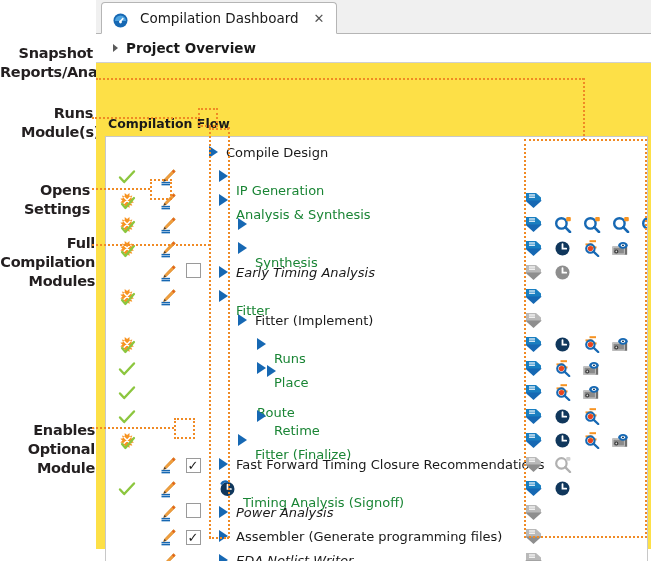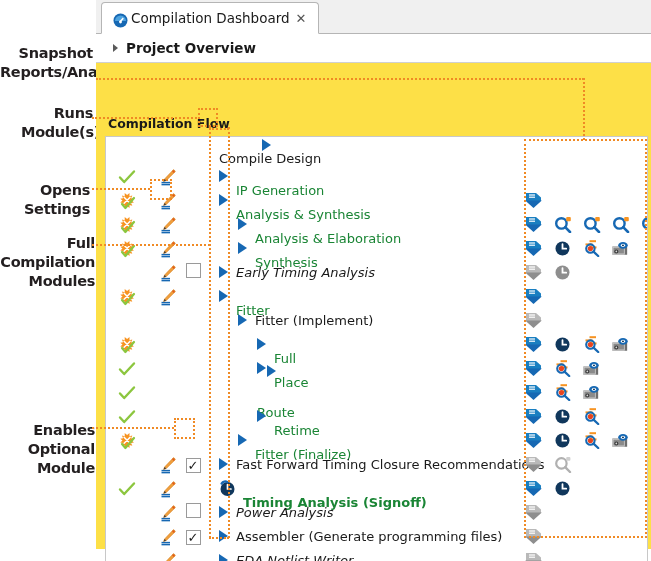--- a/index.html
+++ b/index.html
@@ -39,21 +39,21 @@
     background: #f0f0f0;
     border-bottom: 1px solid #b5b5b5;
   }
   .tab {
     position: absolute; left: 5px; top: 2px; height: 32px;
     padding: 0 12px 0 10px;
     background: #ffffff;
     border: 1px solid #b5b5b5;
     border-bottom: 1px solid #ffffff;
     border-radius: 4px 4px 0 0;
-    display: flex; align-items: center; gap: 2px;
+    display: flex; align-items: center; gap: 11px;
   }
   .tab-title { font-size: 13.5px; color: #1a1a1a; white-space: nowrap; }
   .tab-close { font-size: 13px; color: #555; margin-left: 4px; line-height: 1; }
   .tab-icon { width: 17px; height: 17px; display:block; }
 
   
   .content {
     position: absolute; left: 0; top: 34px; width: 555px; height: 515px;
     background: #fde047;
   }
@@ -179,21 +179,21 @@
         <span class="sh-label">Project Overview</span>
       </div>
 
       <div class="flow-title">Compilation Flow</div>
 
       <div class="tree-panel" id="tree">
           <div class="row" style="top: 3px;">
             <div class="cell-status"></div>
             <div class="cell-edit"></div>
             <div class="cell-chk"></div>
-            <div class="cell-label" style="left: 113px; flex-direction: column;">
+            <div class="cell-label" style="left: 103px;">
               <span class="tri"></span>
               <span class="rowlabel">Compile Design</span>
             </div>
             <div class="cell-icons"></div>
           </div>
           <div class="row" style="top: 27px;">
             <div class="cell-status"><svg class="ic" width="18" height="16" viewBox="0 0 18 16">
                 <path d="M2 8.5 L6.2 13 L16 2.5" fill="none" stroke="#8cc63f" stroke-width="2.4" stroke-linecap="round" stroke-linejoin="round"></path>
               </svg></div>
             <div class="cell-edit"><svg class="ic" width="18" height="18" viewBox="0 0 18 18">
@@ -252,21 +252,20 @@
             <div class="cell-edit"><svg class="ic" width="18" height="18" viewBox="0 0 18 18">
                 <path d="M14.6 1.6 L16.4 3.4 L7.2 12.5 L4.6 13.6 L5.6 11 Z" fill="#f2a03d" stroke="#d4801c" stroke-width="0.7"></path>
                 <path d="M13.6 2.6 L15.4 4.4" stroke="#e05a1a" stroke-width="1.6"></path>
                 <path d="M5.6 11 L4.6 13.6 L7.2 12.5 Z" fill="#3a3a3a"></path>
                 <path d="M2.5 14.6 H11" stroke="#1668b3" stroke-width="1.5"></path>
                 <path d="M2.5 16.6 H11" stroke="#1668b3" stroke-width="1.5"></path>
               </svg></div>
             <div class="cell-chk"></div>
             <div class="cell-label" style="left: 132px;">
               <span class="tri"></span>
-              <span class="rowlabel green">Analysis &amp; Elaboration</span>
             </div>
             <div class="cell-icons">
               <span style="display: inline-flex; width: 19px; justify-content: center;">
                 <svg class="ic" width="19" height="18" viewBox="0 0 19 18">
                   <path d="M2 2 H12 L17 6.5 V10 H2 Z" fill="#1a7fc1"></path>
                   <path d="M5 4 H11" stroke="#ffffff" stroke-width="1.2"></path>
                   <path d="M5 6.2 H11" stroke="#ffffff" stroke-width="1.2"></path>
                   <path d="M1.2 9.5 H17.8 L9.5 17 Z" fill="#1668b3"></path>
                 </svg>
               </span>
@@ -445,21 +444,21 @@
                 <g transform="translate(1.5,0.5)">
                   <path d="M6.2 0.6 L8.6 2.6 L11 0.6 L11 3.7 L13.8 2.9 L12.6 5.7 L15.4 6.2 L13.2 8.1 L15.4 10 L12.6 10.5 L13.8 13.3 L11 12.5 L11 15.6 L8.6 13.6 L6.2 15.6 L6.2 12.5 L3.4 13.3 L4.6 10.5 L1.8 10 L4 8.1 L1.8 6.2 L4.6 5.7 L3.4 2.9 L6.2 3.7 Z" fill="#f79321"></path>
                   <path d="M5.6 4.8 L11.6 10.8 M11.6 4.8 L5.6 10.8" stroke="#ffffff" stroke-width="1.5" stroke-linecap="round"></path>
                 </g>
                 <path d="M5 12 L8.4 16 L17 6" fill="none" stroke="#8cc63f" stroke-width="2.2" stroke-linecap="round" stroke-linejoin="round"></path>
               </svg></div>
             <div class="cell-edit"></div>
             <div class="cell-chk"></div>
             <div class="cell-label" style="left: 151px;">
               <span class="tri"></span>
-              <span class="rowlabel green">Full</span>
+              <span class="rowlabel green">Runs</span>
             </div>
             <div class="cell-icons">
               <span style="display: inline-flex; width: 19px; justify-content: center;">
                 <svg class="ic" width="19" height="18" viewBox="0 0 19 18">
                   <path d="M2 2 H12 L17 6.5 V10 H2 Z" fill="#1a7fc1"></path>
                   <path d="M5 4 H11" stroke="#ffffff" stroke-width="1.2"></path>
                   <path d="M5 6.2 H11" stroke="#ffffff" stroke-width="1.2"></path>
                   <path d="M1.2 9.5 H17.8 L9.5 17 Z" fill="#1668b3"></path>
                 </svg>
               </span>
@@ -694,21 +693,21 @@
               </span>
               <span style="display: inline-flex; width: 19px; justify-content: center;">
                 <svg class="ic" width="18" height="17" viewBox="0 0 18 17">
                   <circle cx="7.4" cy="7.4" r="5.2" fill="none" stroke="#b0b0b0" stroke-width="2.2"></circle>
                   <path d="M11.2 11.2 L16 16" stroke="#b0b0b0" stroke-width="2.4" stroke-linecap="round"></path>
                   <rect x="12.2" y="1" width="4.2" height="3.8" rx="1" fill="#cfcfcf"></rect>
                 </svg>
               </span>
             </div>
           </div>
-          <div class="row" style="top: 339px; font-weight: bold;">
+          <div class="row" style="top: 339px;">
             <div class="cell-status"><svg class="ic" width="18" height="16" viewBox="0 0 18 16">
                 <path d="M2 8.5 L6.2 13 L16 2.5" fill="none" stroke="#8cc63f" stroke-width="2.4" stroke-linecap="round" stroke-linejoin="round"></path>
               </svg></div>
             <div class="cell-edit"><svg class="ic" width="18" height="18" viewBox="0 0 18 18">
                 <path d="M14.6 1.6 L16.4 3.4 L7.2 12.5 L4.6 13.6 L5.6 11 Z" fill="#f2a03d" stroke="#d4801c" stroke-width="0.7"></path>
                 <path d="M13.6 2.6 L15.4 4.4" stroke="#e05a1a" stroke-width="1.6"></path>
                 <path d="M5.6 11 L4.6 13.6 L7.2 12.5 Z" fill="#3a3a3a"></path>
                 <path d="M2.5 14.6 H11" stroke="#1668b3" stroke-width="1.5"></path>
                 <path d="M2.5 16.6 H11" stroke="#1668b3" stroke-width="1.5"></path>
               </svg></div>

